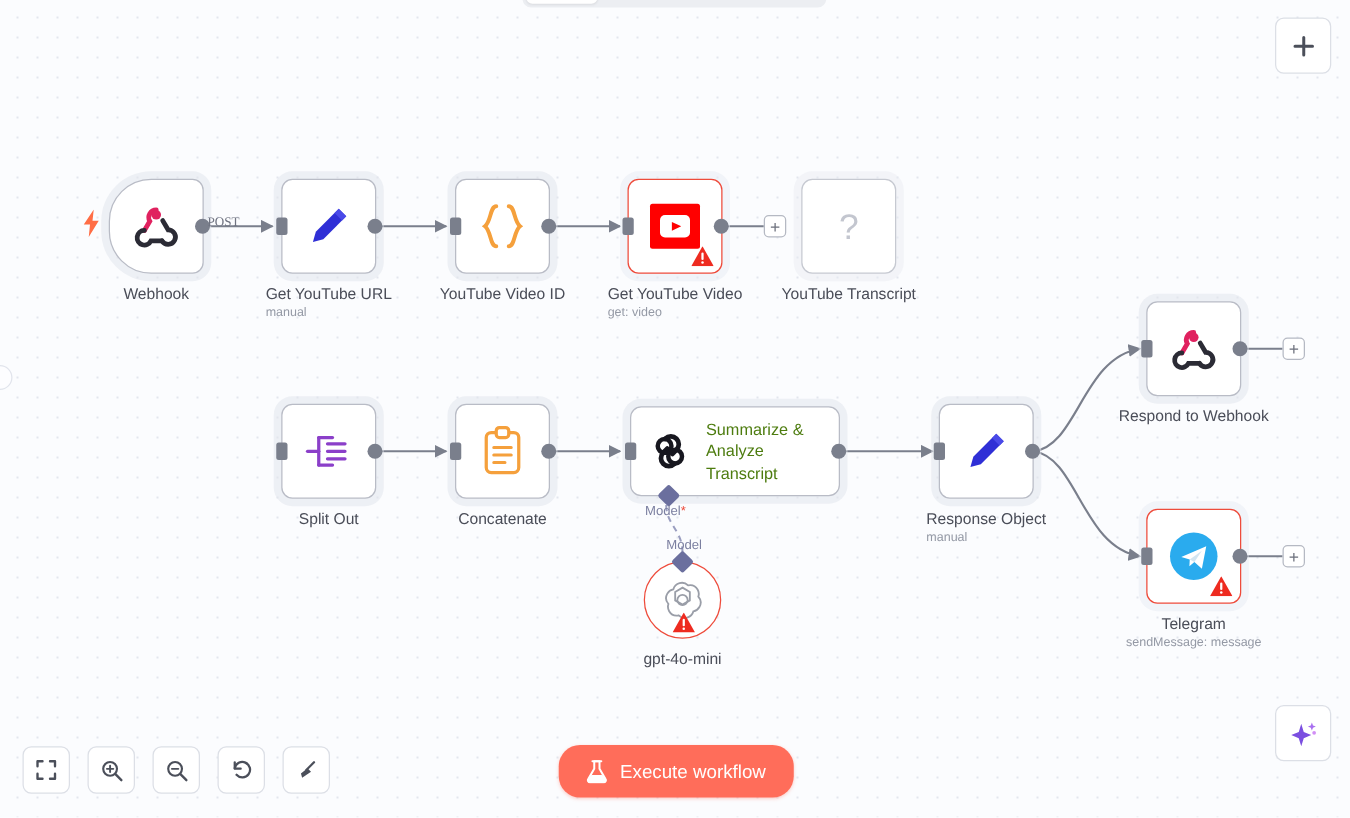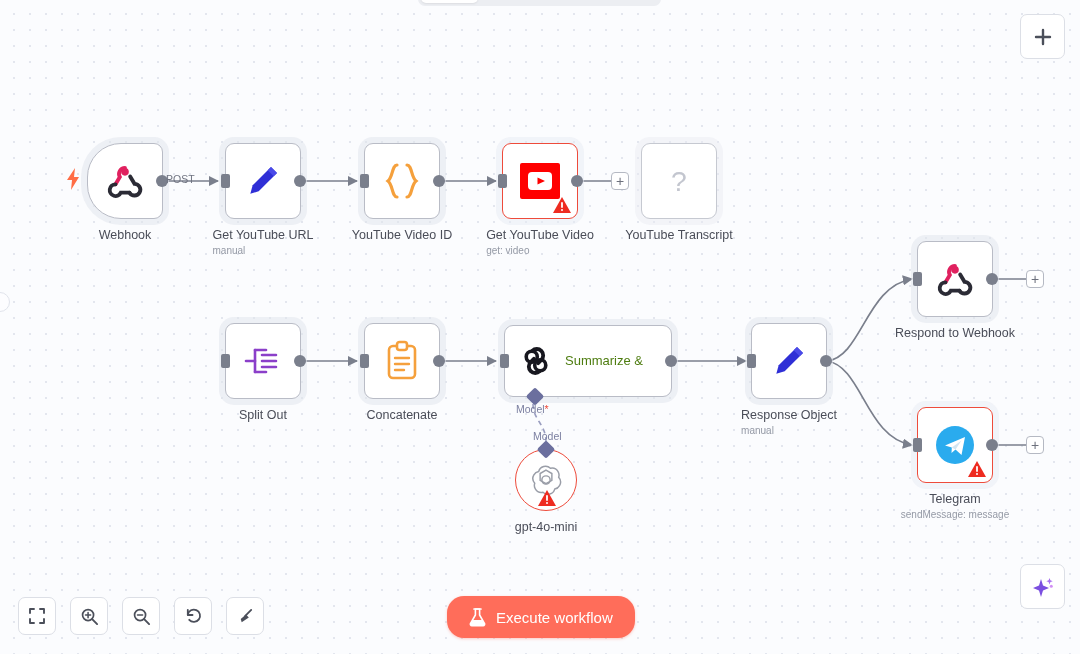--- a/index.html
+++ b/index.html
@@ -121,21 +121,21 @@
   .warn-badge {
     position: absolute; right: 6px; bottom: 5px;
     width: 18px; height: 16px; z-index: 13;
   }
   .bolt { position: absolute; left: -22px; top: 50%; transform: translateY(-50%); z-index: 13; }
 
   .wide-title { font-size: 13px; color: #4d7c0f; line-height: 1.35; }
 
   .edge-label {
     position: absolute; font-size: 10.5px; color: #6f7380;
-    background: transparent; z-index: 14; white-space: nowrap;
+    background: transparent; z-index: 14; white-space: nowrap; font-family: Liberation Serif, serif;
   }
   .model-label { position: absolute; font-size: 10.5px; color: #7b7fa0; z-index: 14; white-space: nowrap; }
   .req-star { color: #ee4b3b; }
 
   #left-stub {
     position: absolute; left: -10px; top: 292px;
     width: 20px; height: 20px; border-radius: 50%;
     border: 1.2px solid #e1e4ec; background: #fdfdff; z-index: 8;
   }
 </style>
@@ -302,20 +302,21 @@
     <div class="node-box wide">
       <span class="port-in"></span>
       <svg width="34" height="34" viewBox="0 0 32 32">
         <path d="M12.5 6.5 a6 6 0 0 1 8.5 8.5 l-3 3" stroke="#17171f" stroke-width="3.6" fill="none" stroke-linecap="round"></path>
         <path d="M19.5 25.5 a6 6 0 0 1 -8.5 -8.5 l3 -3" stroke="#17171f" stroke-width="3.6" fill="none" stroke-linecap="round"></path>
         <circle cx="12" cy="12" r="5.2" stroke="#17171f" stroke-width="3.4" fill="none"></circle>
         <circle cx="20" cy="20" r="5.2" stroke="#17171f" stroke-width="3.4" fill="none"></circle>
       </svg>
       <div>
         <div class="wide-title">Summarize &amp;</div>
+        <div class="wide-title">Analyze Transcript</div>
       </div>
       <span class="port-out"></span>
       <span class="port-diamond" style="left:30px;"></span>
     </div>
   </div>
   <div class="model-label" style="left:516px; top:403px;">
     <span>Model</span><span class="req-star">*</span>
   </div>
   <div class="model-label" style="left:533px; top:430px;">Model</div>
 

